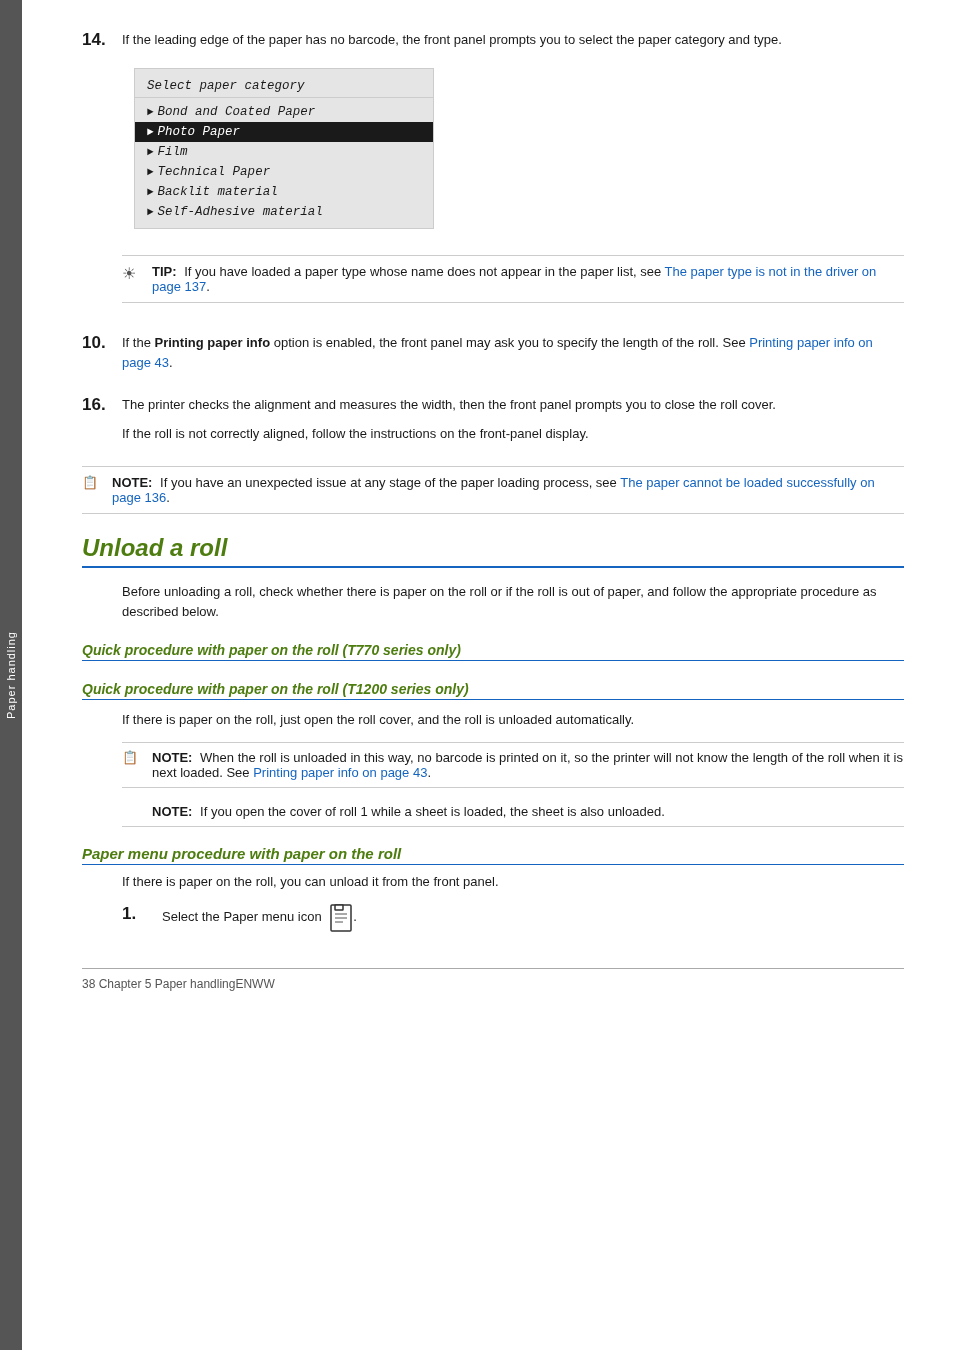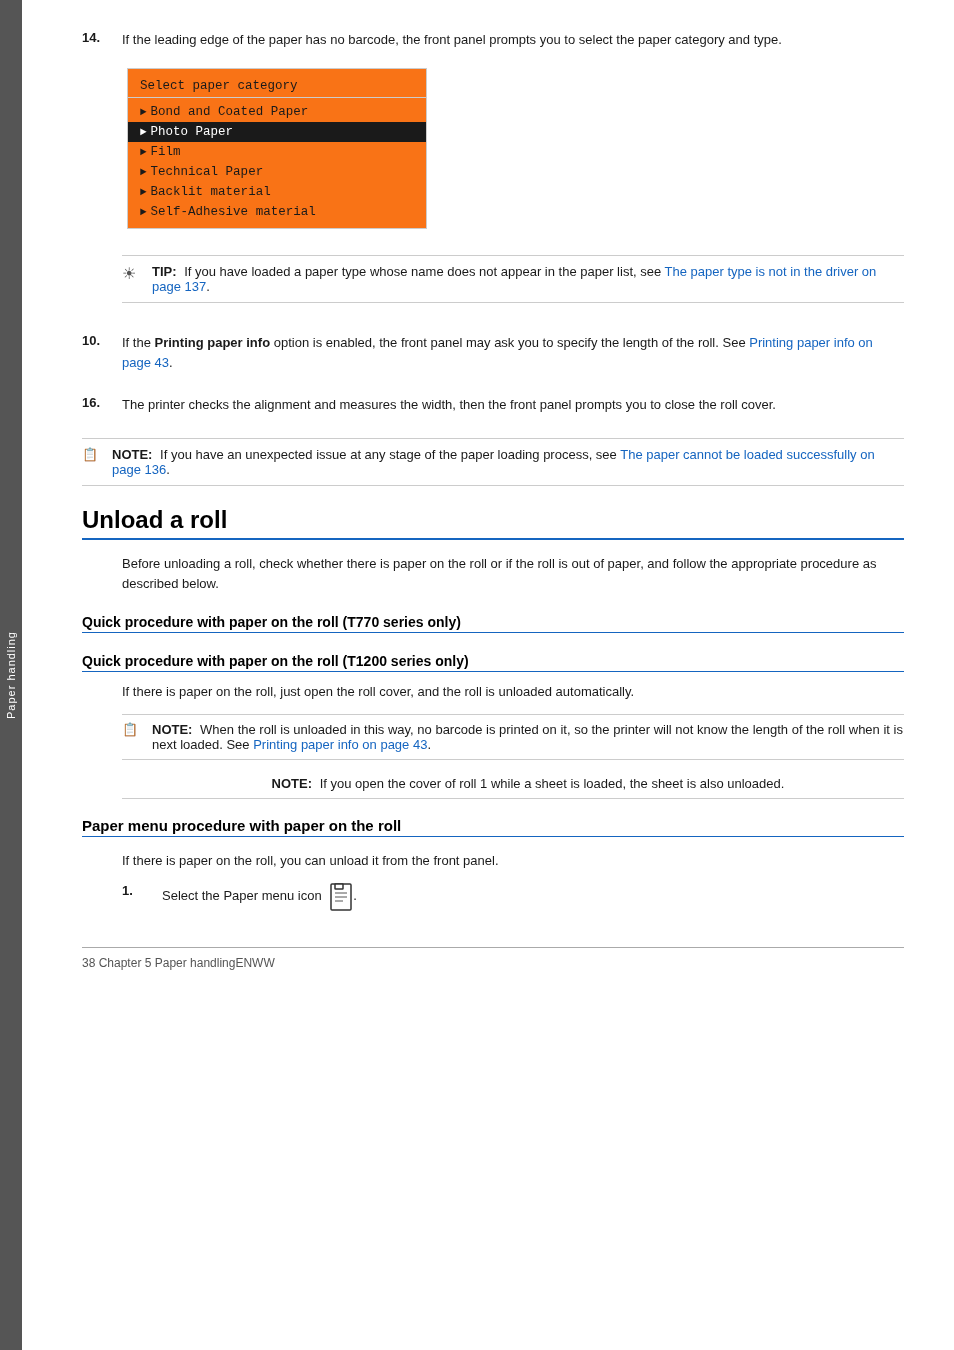--- a/index.html
+++ b/index.html
@@ -49,37 +49,38 @@
       padding: 30px 50px 30px 60px;
     }
 
     
     .step {
       display: flex;
       margin-bottom: 16px;
     }
     .step-num {
       font-weight: bold;
-      font-size: 13px;
+      font-size: 17px;
       min-width: 40px;
     }
     .step-body {
       flex: 1;
     }
 
     
     .menu-box {
       border: 1px solid #ccc;
-      margin: 12px 0 12px 5px;
+      margin: 12px 0 12px 12px;
       padding: 6px 0;
       font-family: 'Courier New', Courier, monospace;
       font-size: 12.5px;
-      background: #f97316;
+      background: #e5e5e5;
       display: inline-block;
       min-width: 300px;
+      font-style: italic;
     }
     .menu-box-title {
       padding: 4px 12px;
       font-family: 'Courier New', Courier, monospace;
       font-size: 12.5px;
       border-bottom: 1px solid #ccc;
       margin-bottom: 4px;
     }
     .menu-item {
       padding: 3px 12px;
@@ -137,22 +138,23 @@
     }
 
     
     a {
       color: #1565c0;
       text-decoration: none;
     }
 
     
     .section-heading {
-      color: #000000;
+      color: #4d7c0f;
       margin-bottom: 10px;
+      font-style: italic;
     }
     .section-heading.large {
       font-size: 24px;
       font-weight: bold;
       border-bottom: 2px solid #1565c0;
       padding-bottom: 4px;
       margin-top: 20px;
       margin-bottom: 14px;
     }
     .section-heading.medium {
@@ -162,21 +164,21 @@
       padding-bottom: 2px;
       margin-top: 20px;
       margin-bottom: 10px;
     }
     .section-heading.small {
       font-size: 15px;
       font-weight: bold;
       border-bottom: 1px solid #1565c0;
       padding-bottom: 2px;
       margin-top: 18px;
-      margin-bottom: 14px;
+      margin-bottom: 7px;
     }
 
     .body-text {
       margin-bottom: 12px;
       line-height: 1.55;
       margin-left: 40px;
     }
 
     .sub-note {
       display: flex;
@@ -267,20 +269,21 @@
         <p>
           <span>If the </span><span class="bold">Printing paper info</span><span> option is enabled, the front panel may ask you to specify the length of the roll. See </span><a href="#">Printing paper info on page 43</a><span>.</span>
         </p>
       </div>
     </div>
 
     <div class="step">
       <div class="step-num">16.</div>
       <div class="step-body">
         <p>The printer checks the alignment and measures the width, then the front panel prompts you to close the roll cover.</p>
+        <p style="margin-top:8px;">If the roll is not correctly aligned, follow the instructions on the front-panel display.</p>
       </div>
     </div>
 
     <div class="note-box">
       <span class="note-icon">
         
         📋
       </span>
       <span>
         <span class="note-label">NOTE:</span>
@@ -297,21 +300,21 @@
     <p class="body-text">If there is paper on the roll, just open the roll cover, and the roll is unloaded automatically.</p>
 
     <div class="sub-note">
       <span class="note-icon">📋</span>
       <span>
         <span class="note-label">NOTE:</span>
         <span>When the roll is unloaded in this way, no barcode is printed on it, so the printer will not know the length of the roll when it is next loaded. See </span><a href="#">Printing paper info on page 43</a><span>.</span>
       </span>
     </div>
 
-    <div class="sub-note" style="border-top: none; margin-top:16px; padding-top:0;justify-content:center;">
+    <div class="sub-note" style="border-top: none; margin-top:16px; padding-top:0;">
       <span class="note-icon" style="visibility:hidden;">📋</span>
       <span>
         <span class="note-label">NOTE:</span>
         <span>If you open the cover of roll 1 while a sheet is loaded, the sheet is also unloaded.</span>
       </span>
     </div>
 
     <h2 class="section-heading small">Paper menu procedure with paper on the roll</h2>
     <p class="body-text">If there is paper on the roll, you can unload it from the front panel.</p>
 

